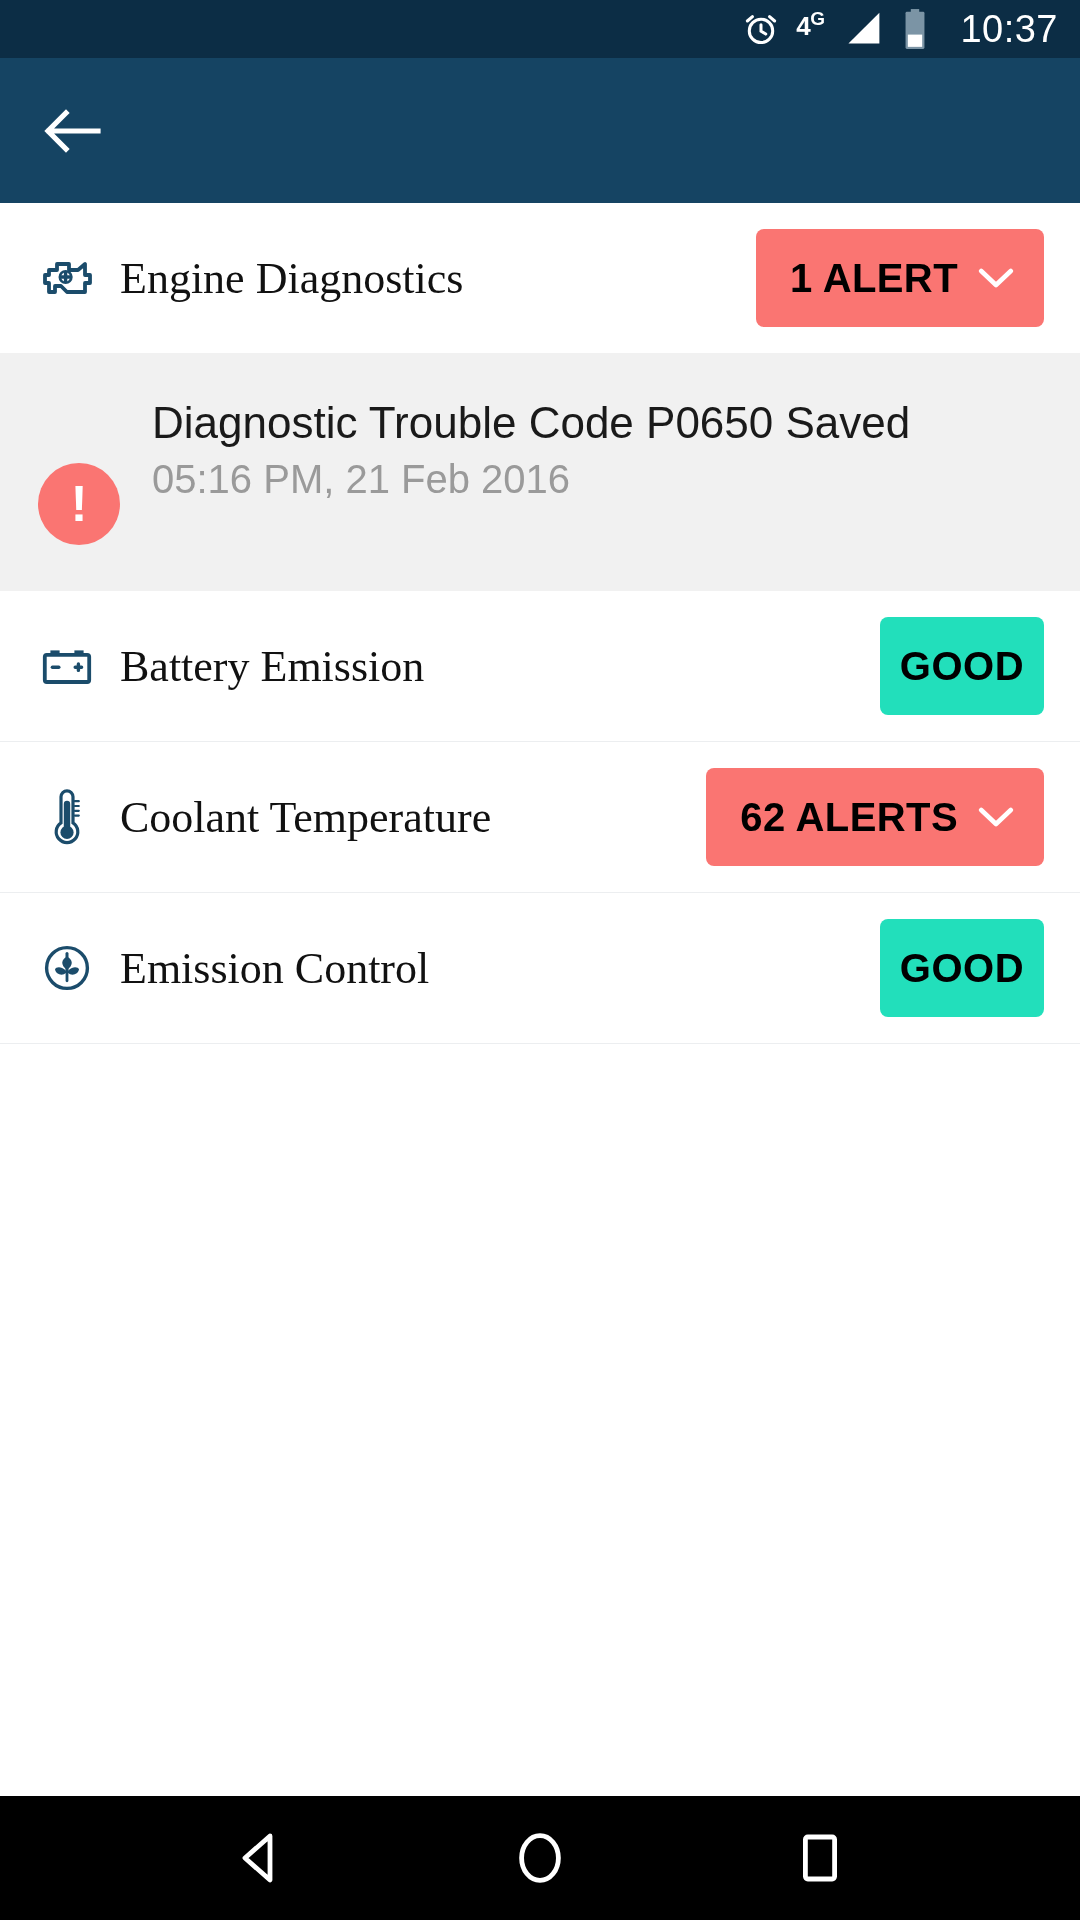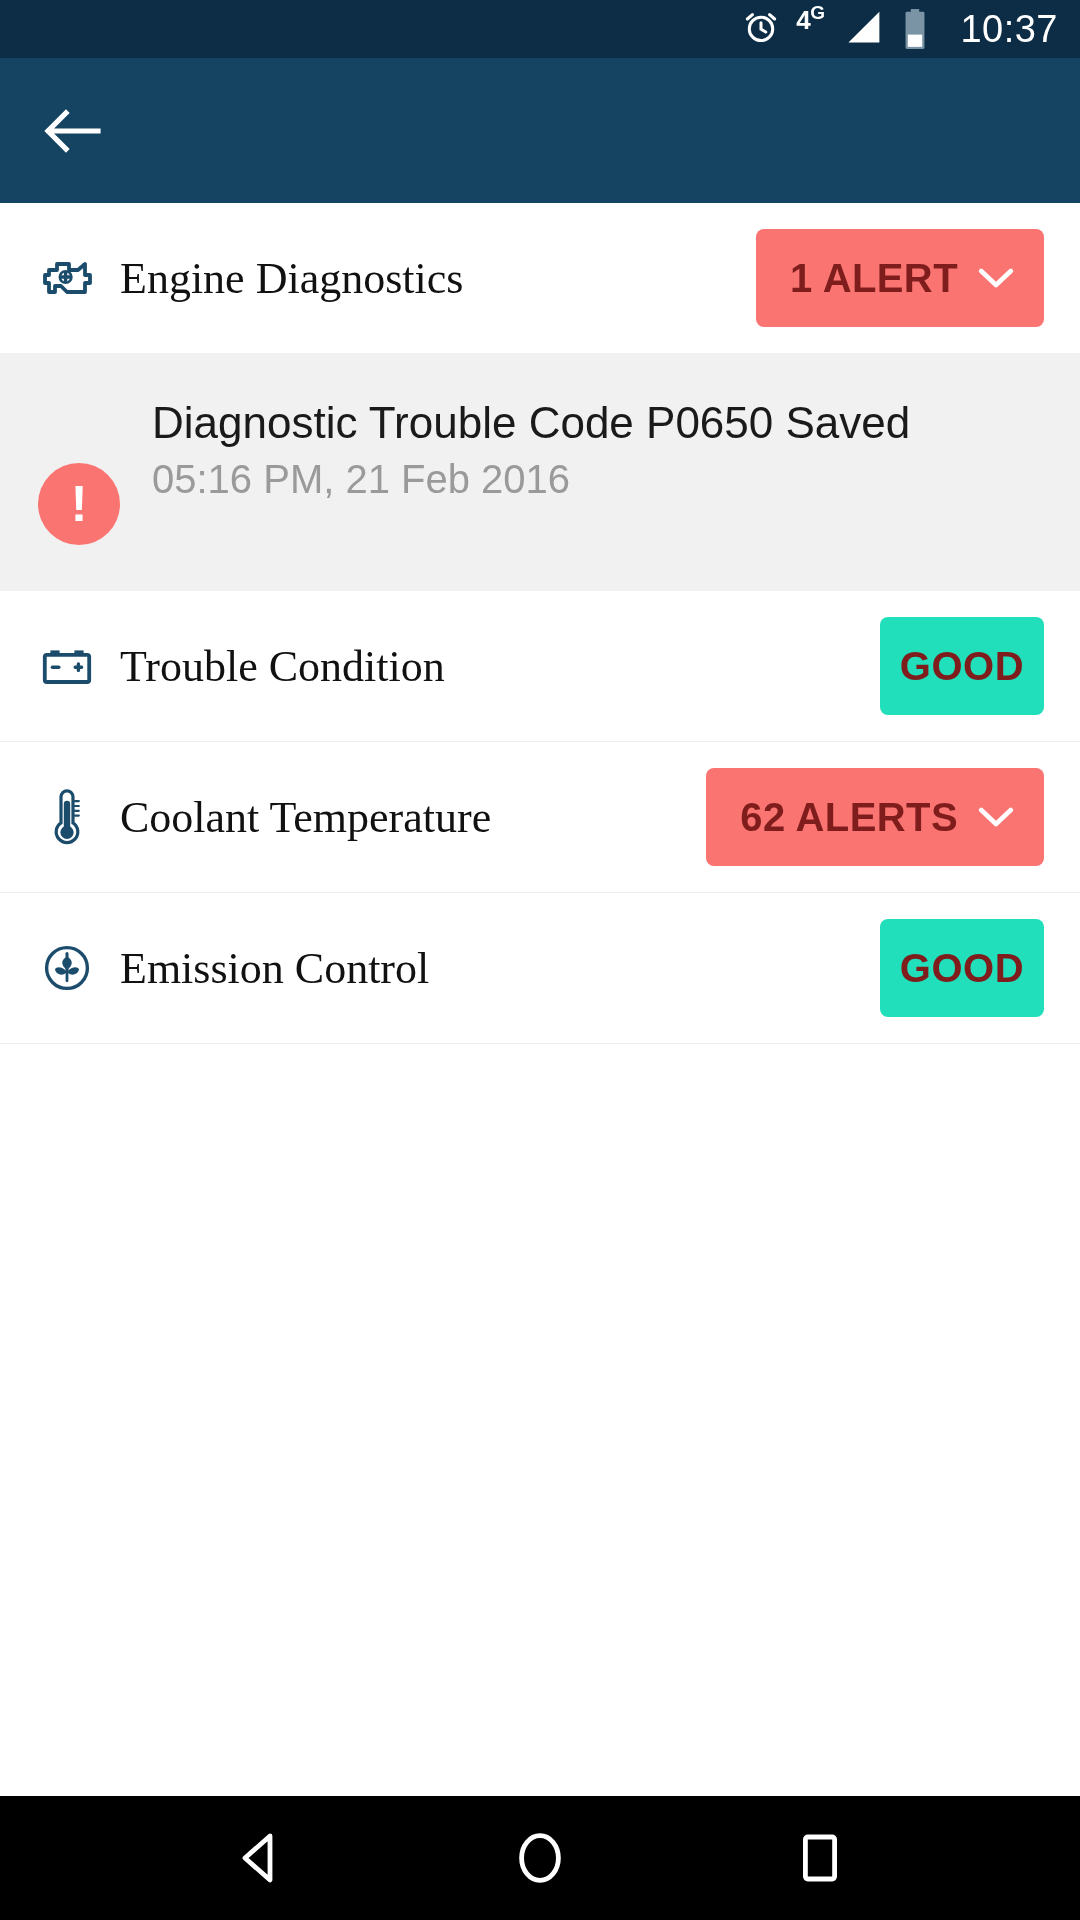--- a/index.html
+++ b/index.html
@@ -16,21 +16,21 @@
     background:#ffffff;
   }
 
   
   .statusbar {
     height:58px; flex:0 0 58px;
     background:#0c2d45;
     display:flex; align-items:center; justify-content:flex-end;
     padding-right:22px;
   }
-  .sb-group { display:flex; align-items:flex-start; gap:16px; }
+  .sb-group { display:flex; align-items:center; gap:16px; }
   .sb-icon { display:flex; align-items:center; justify-content:center; }
   .sb-4g {
     color:#ffffff; font-size:26px; font-weight:bold;
     letter-spacing:-0.5px; line-height:1;
     position:relative; top:-5px;
   }
   .sb-4g sup { font-size:19px; }
   .sb-time {
     color:#ffffff; font-size:38px; font-weight:400;
     letter-spacing:0.5px; margin-left:16px;
@@ -73,21 +73,21 @@
     flex:1 1 auto;
     color:#111111; font-size:44px; font-weight:400;
     margin-left:24px; white-space:nowrap;font-family:Liberation Serif, serif;
   }
 
   
   .badge {
     flex:0 0 auto;
     display:flex; align-items:center; justify-content:center;
     border-radius:8px;
-    color:#7f1d1d; font-weight:bold;
+    color:#000000; font-weight:bold;
     cursor:pointer;
   }
   .badge-alert {
     background:#fa7572;
     height:98px; padding:0 30px 0 34px;
     font-size:40px; letter-spacing:0.4px;
     gap:20px;
   }
   .badge-good {
     background:#22dfbb;
@@ -211,21 +211,21 @@
     <div class="row">
       <span class="row-icon">
         <svg width="50" height="40" viewBox="0 0 25 20">
           <rect x="1.4" y="4.4" width="22.2" height="13.6" rx="1" fill="none" stroke="#1b4c6b" stroke-width="1.9"></rect>
           <rect x="4.2" y="2.2" width="4.6" height="2.4" fill="#1b4c6b"></rect>
           <rect x="16.2" y="2.2" width="4.6" height="2.4" fill="#1b4c6b"></rect>
           <path d="M5.2 10.6 H8.4" stroke="#1b4c6b" stroke-width="1.7" stroke-linecap="round"></path>
           <path d="M16.6 10.6 H19.8 M18.2 9 V12.2" stroke="#1b4c6b" stroke-width="1.7" stroke-linecap="round"></path>
         </svg>
       </span>
-      <span class="row-label">Trouble Condition</span>
+      <span class="row-label">Battery Emission</span>
       <span class="badge badge-good">GOOD</span>
     </div>
     <div class="row-sep"></div>
 
     <div class="row">
       <span class="row-icon">
         <svg width="34" height="58" viewBox="0 0 17 29">
           <path d="M8.5 1.4 a3 3 0 0 1 3 3 V17.4 a5.4 5.4 0 1 1 -6 0 V4.4 a3 3 0 0 1 3 -3 Z" fill="none" stroke="#1b4c6b" stroke-width="1.6"></path>
           <path d="M8.5 8 V19.3" stroke="#1b4c6b" stroke-width="3.2" stroke-linecap="round"></path>
           <circle cx="8.5" cy="22.2" r="3.3" fill="#1b4c6b"></circle>

